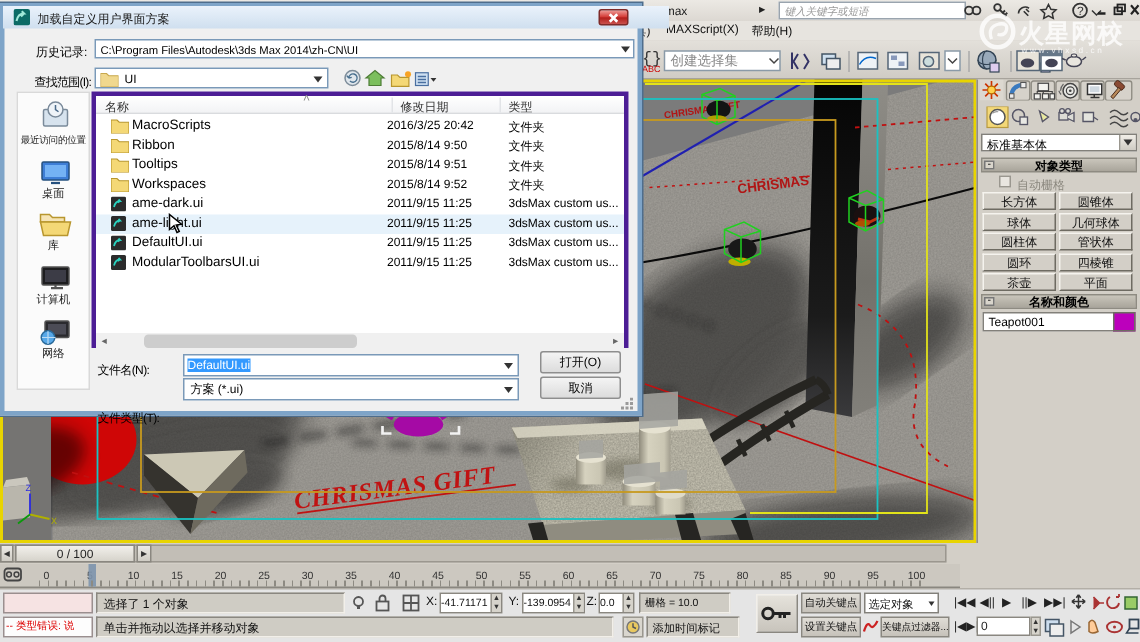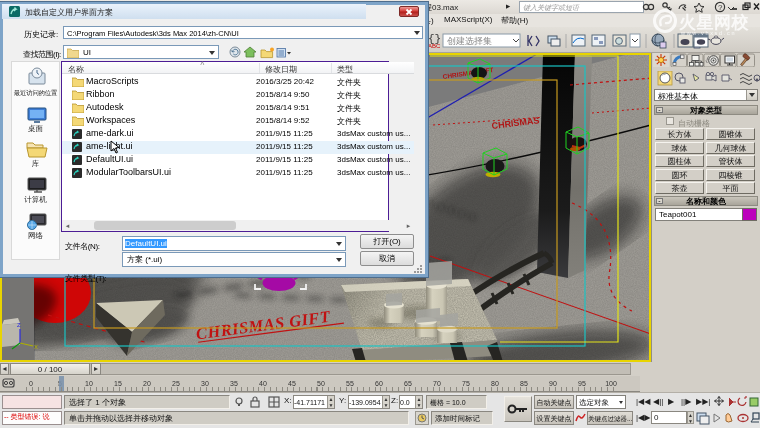--- a/index.html
+++ b/index.html
@@ -496,21 +496,21 @@
   <svg width="112" height="32" viewBox="0 0 112 32">
     <circle cx="17" cy="15" r="10.5" fill="none" stroke="#fff" stroke-width="3"></circle>
     <path d="M13 20 q-3 -8 5 -10 q6 -1 5 4 q-1 4 -6 3" fill="none" stroke="#fff" stroke-width="2.2"></path>
     <text x="31" y="22" font-size="17" fill="#fff" font-weight="bold" font-family="Liberation Sans" letter-spacing="0.5">火星网校</text>
     <text x="33" y="29" font-size="5.5" fill="#fff" font-family="Liberation Sans" letter-spacing="1.7">www.vhxsd.cn</text>
   </svg>
 </div>
 
 <div class="abs" id="dialog" style="left:0;top:2px;width:428px;height:275px;background:#f0f0f0;border:3px solid #7ea4c8;box-shadow:0 0 0 1px #4e6d8c;font-size:7.5px;color:#000;">
 
-  <div class="abs" style="left:-1px;top:-1px;width:364px;height:15px;background:linear-gradient(#eaf2fb,#cfdfef);">
+  <div class="abs" style="left:-1px;top:-1px;width:444px;height:15px;background:linear-gradient(#eaf2fb,#cfdfef);">
     <svg class="abs" style="left:7px;top:2px;" width="11" height="11" viewBox="0 0 11 11">
       <rect x="0" y="0" width="11" height="11" rx="1.5" fill="#0b6b66"></rect>
       <path d="M2 8 q1 -5 5 -5 l-1.5 -1.5 M7 3 l-2 2" stroke="#9fe8d8" stroke-width="1.4" fill="none"></path>
     </svg>
     <span class="abs" style="left:23px;top:3px;font-size:8px;color:#1a1a1a;">加载自定义用户界面方案</span>
     <div class="abs" style="left:397px;top:2px;width:20px;height:11px;background:linear-gradient(#ee9a96,#d5413c 45%,#b31f1c 55%,#c9524d);border:1px solid #7e2a28;border-radius:2px;text-align:center;">
       <svg width="8" height="8" viewBox="0 0 8 8" style="margin-top:1px;">
           <path d="M1.5 1.5 L6.5 6.5 M6.5 1.5 L1.5 6.5" stroke="#fff" stroke-width="1.8"></path>
         </svg>
     </div>
@@ -567,21 +567,21 @@
     <span class="lbl9 abs" style="left:0;top:133px;">计算机</span>
     <svg class="abs" style="left:14px;top:150px;" width="22" height="19" viewBox="0 0 22 19">
       <rect x="4" y="2" width="16" height="11" rx="1" fill="#2a2a2e" stroke="#555"></rect>
       <rect x="6" y="4" width="12" height="7" fill="#4c4c56"></rect>
       <circle cx="6" cy="13" r="4.5" fill="#57a8e8" stroke="#2a6a9a"></circle>
       <path d="M2 13 h9 M6 8.8 v8.5" stroke="#bcdcf4" stroke-width="0.8" fill="none"></path>
     </svg>
     <span class="lbl9 abs" style="left:0;top:169px;">网络</span>
   </div>
 
-  <div class="abs" style="left:58px;top:56px;width:328px;height:171px;background:#fff;border:1px solid #4c1d95;font-size:10px;">
+  <div class="abs" style="left:58px;top:56px;width:358px;height:171px;background:#fff;border:3px solid #4c1d95;font-size:10px;">
 
     <div class="abs" style="left:0;top:0;width:352px;height:12px;background:linear-gradient(#ffffff,#f2f3f5);border-bottom:1px solid #d9dbde;color:#333;font-size:8px;">
       <span class="abs" style="left:6px;top:2px;">名称</span>
       <span class="abs" style="left:138px;top:-3px;color:#888;font-size:8px;">˄</span>
       <span class="abs" style="left:203px;top:2px;">修改日期</span>
       <span class="abs" style="left:275px;top:2px;">类型</span>
       <div class="abs" style="left:197px;top:1px;width:1px;height:10px;background:#e2e4e7;"></div>
       <div class="abs" style="left:269px;top:1px;width:1px;height:10px;background:#e2e4e7;"></div>
     </div>
     <div class="abs" style="left:0;top:14px;width:352px;">
@@ -598,21 +598,21 @@
             <path d="M0 1 h4 l1.5 1.5 H12 V10 H0 z" fill="#f4d876" stroke="#b8962e" stroke-width="0.8"></path>
           </svg>
           <span class="nm">Ribbon</span>
           <span class="dt">2015/8/14 9:50</span>
           <span class="ty">文件夹</span>
         </div>
       <div class="row">
           <svg class="fic" width="12" height="10" viewBox="0 0 12 10">
             <path d="M0 1 h4 l1.5 1.5 H12 V10 H0 z" fill="#f4d876" stroke="#b8962e" stroke-width="0.8"></path>
           </svg>
-          <span class="nm">Autodesk</span>
+          <span class="nm">Tooltips</span>
           <span class="dt">2015/8/14 9:51</span>
           <span class="ty">文件夹</span>
         </div>
       <div class="row">
           <svg class="fic" width="12" height="10" viewBox="0 0 12 10">
             <path d="M0 1 h4 l1.5 1.5 H12 V10 H0 z" fill="#f4d876" stroke="#b8962e" stroke-width="0.8"></path>
           </svg>
           <span class="nm">Workspaces</span>
           <span class="dt">2015/8/14 9:52</span>
           <span class="ty">文件夹</span>

